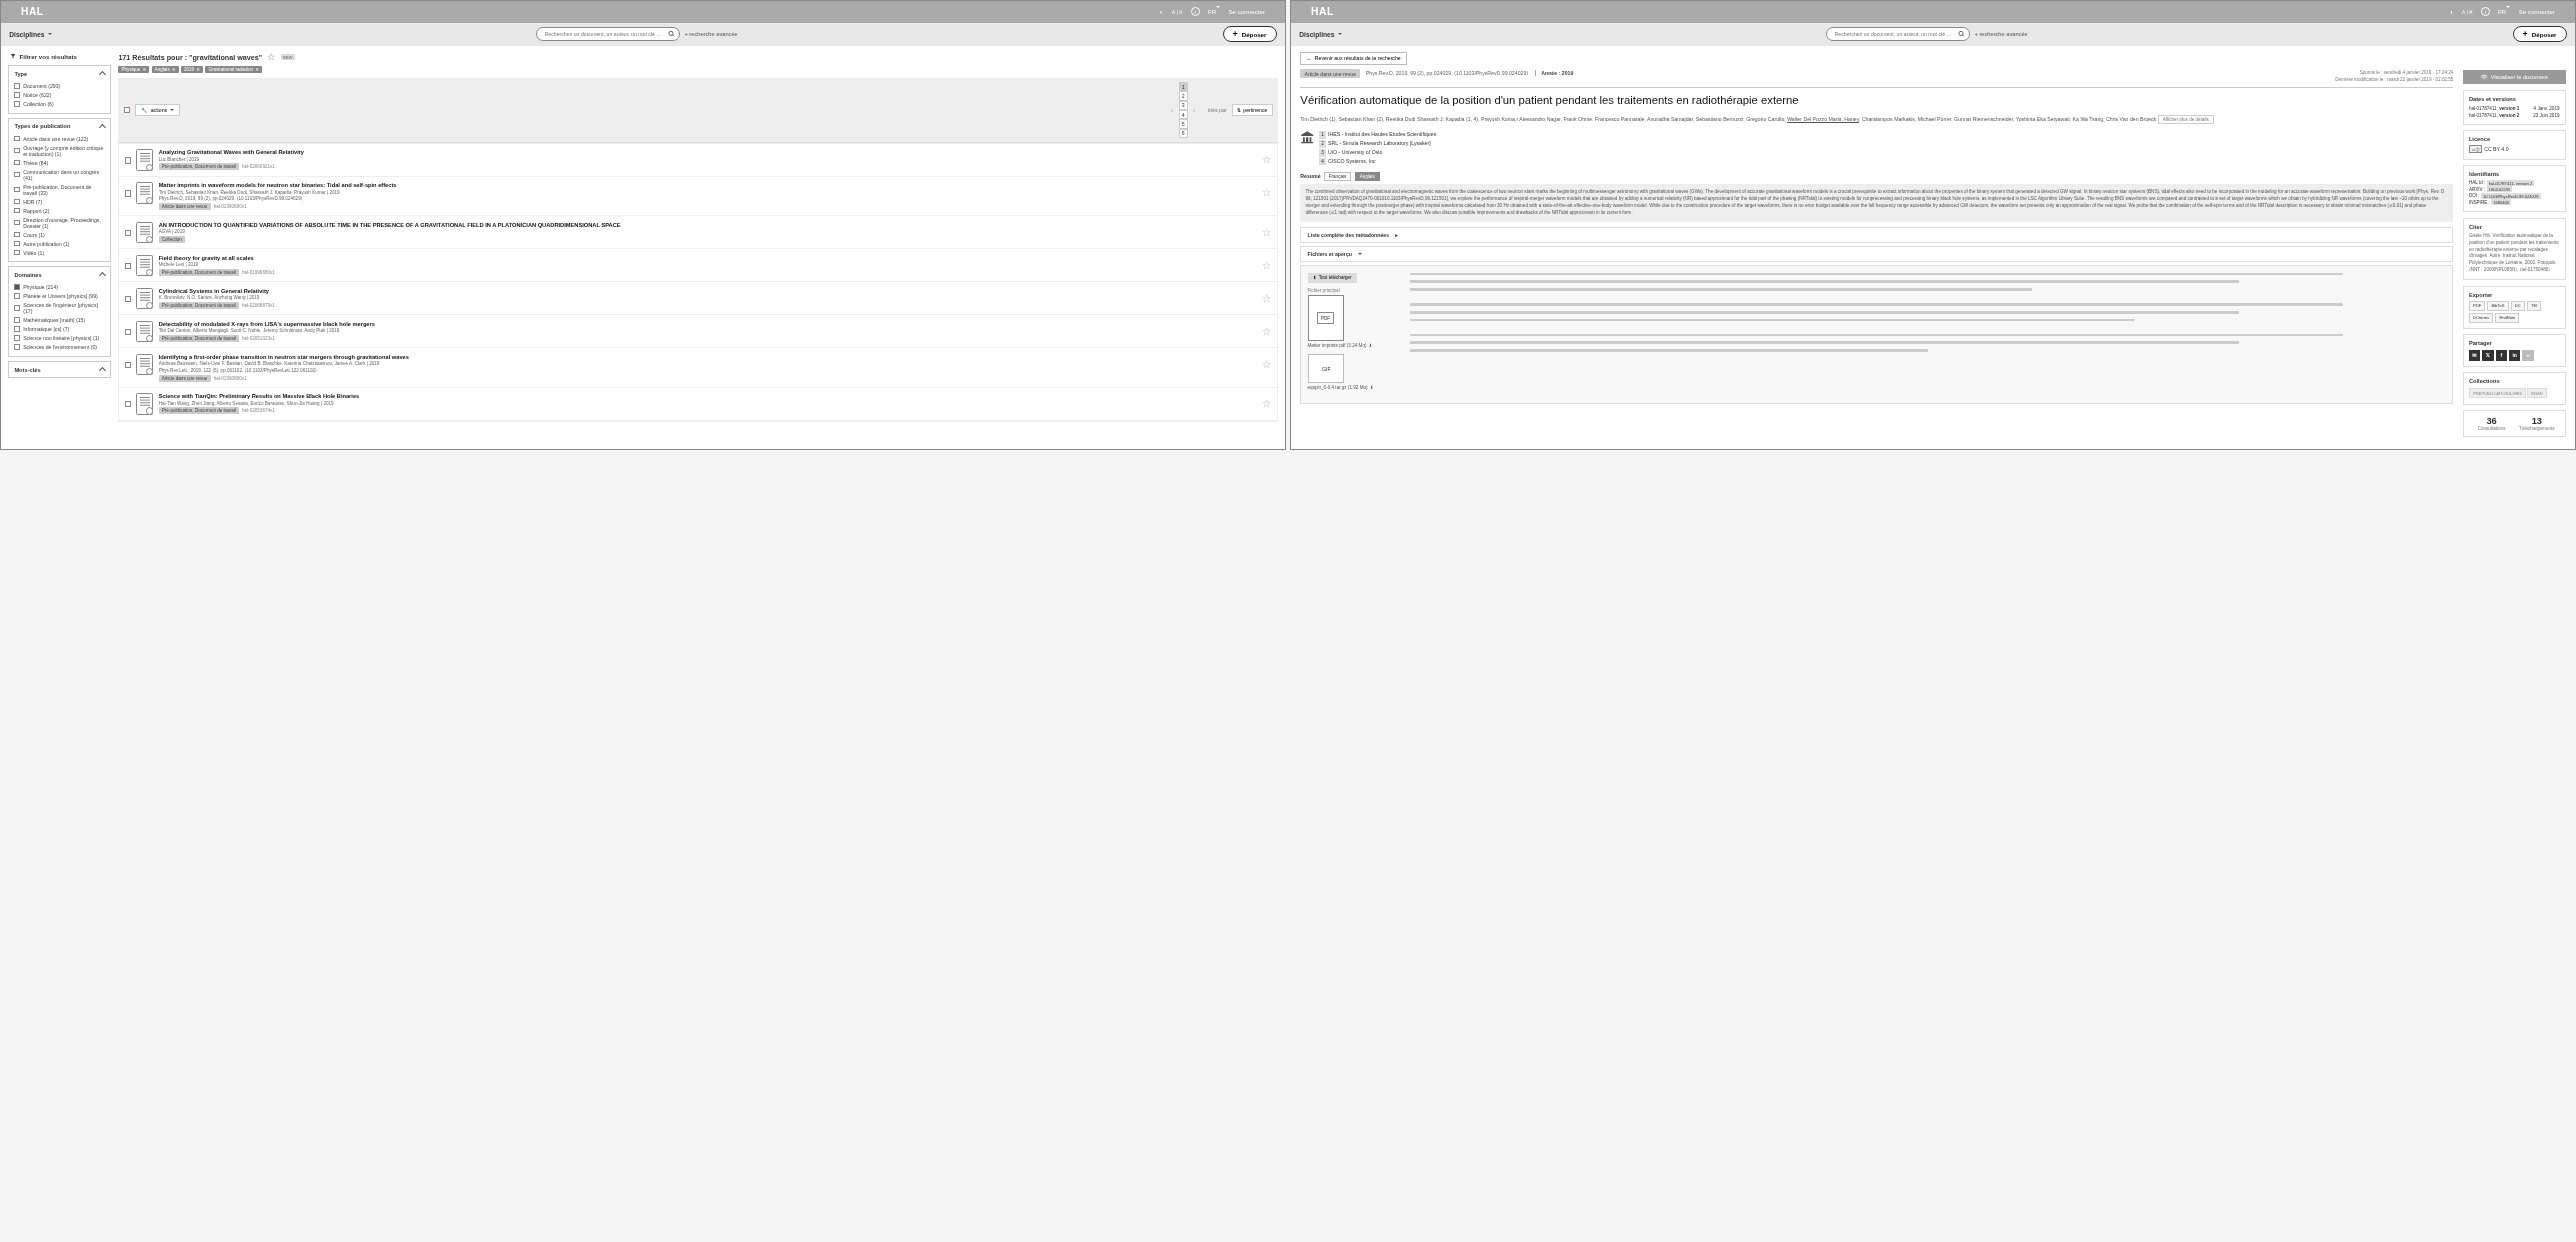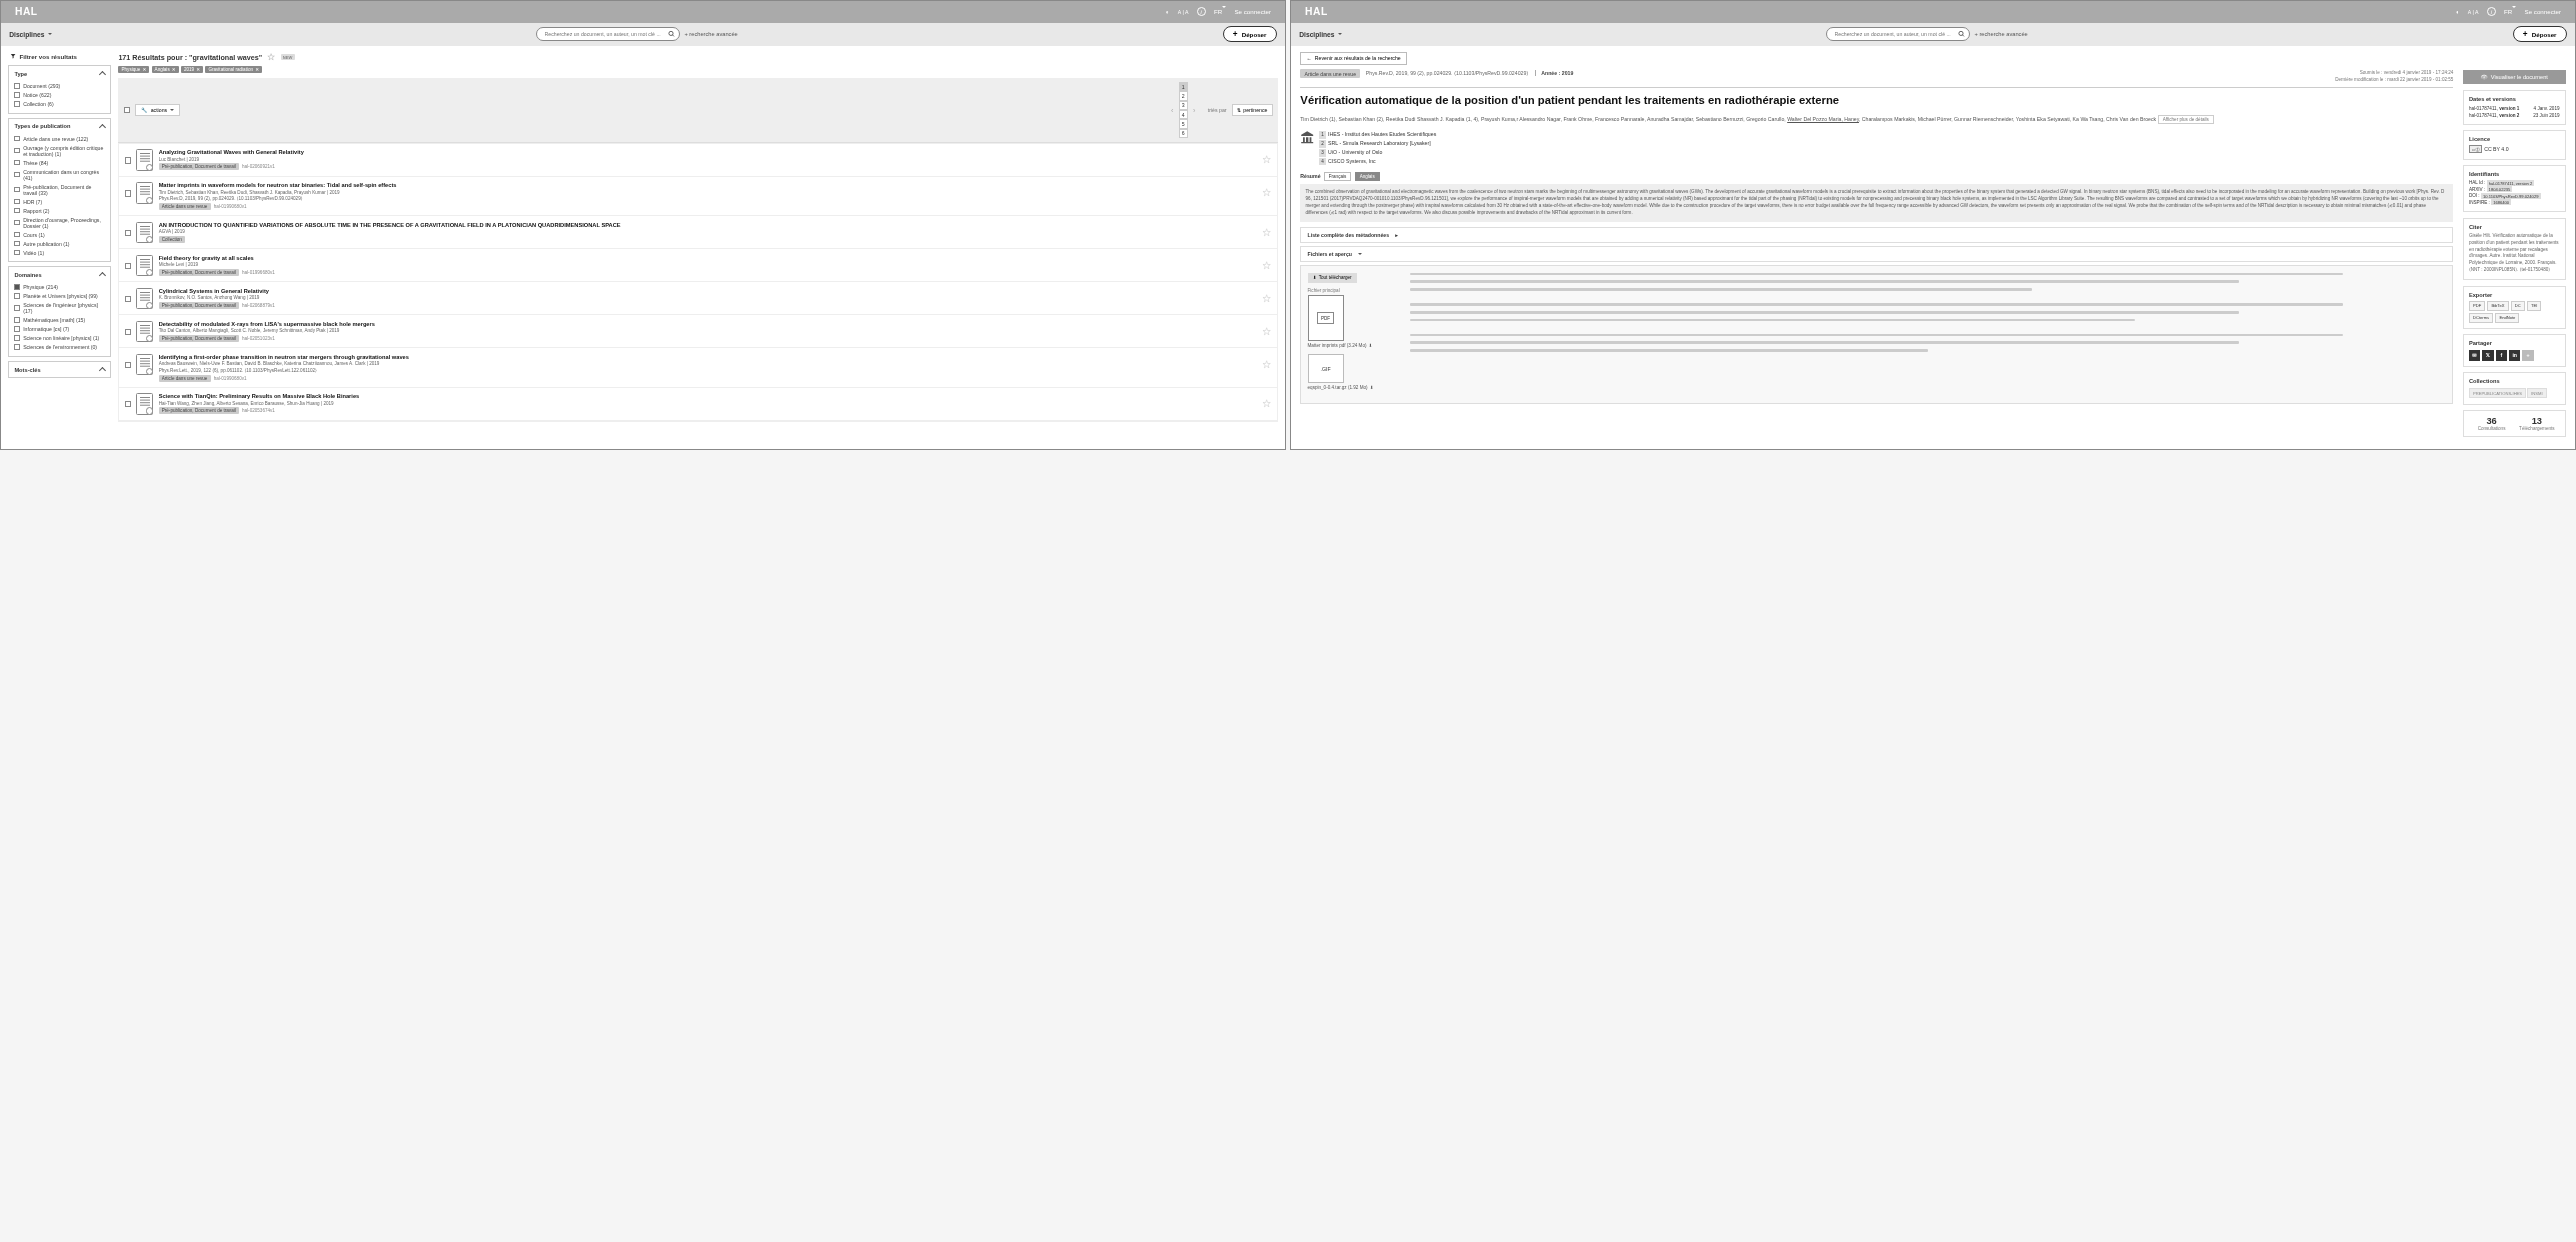--- a/index.html
+++ b/index.html
@@ -1,18 +1,18 @@
 <!DOCTYPE html>
 <html style="font-size:8.2px"><head>
 <meta charset="utf-8">
 <style>
 *{box-sizing:border-box;margin:0;padding:0;font-family:Arial,Helvetica,sans-serif}
 body{background:#f5f5f5;display:flex;gap:4.1px}
 .screen{flex:1;background:#fff;border:0.5px solid #888;overflow:hidden;font-size:5.7px;color:#333}
-.topbar{background:#aaa;height:21.6px;display:flex;align-items:center;padding:0 14px;color:#fff}
+.topbar{background:#aaa;height:21.6px;display:flex;align-items:center;padding:0 20px;color:#fff}
 .logo{font-size:10.3px;font-weight:bold;letter-spacing:0.5px}
 .topbar-right{margin-left:auto;display:flex;align-items:center;gap:8.2px;font-size:6.2px}
 .icon-circle{width:9.3px;height:9.3px;border:0.8px solid #fff;border-radius:50%;display:flex;align-items:center;justify-content:center;font-size:5.7px;font-style:italic}
 .subbar{background:#e8e8e8;height:23px;display:flex;align-items:center;padding:0 8.2px;gap:6.2px}
 .dropdown{font-weight:bold;font-size:6.7px;display:flex;align-items:center;gap:3.1px;cursor:pointer}
 .caret{width:0;height:0;border-left:2.1px solid transparent;border-right:2.1px solid transparent;border-top:2.6px solid #555}
 .search-wrap{flex:1;display:flex;align-items:center;justify-content:center;gap:4.1px}
 .search-box{position:relative;width:144px}
 .search-box input{width:100%;height:14.4px;border:0.5px solid #888;border-radius:7.2px;padding:0 17.5px 0 7.2px;font-size:5.2px}
 .search-icon{position:absolute;right:5.2px;top:50%;transform:translateY(-50%)}
@@ -67,21 +67,21 @@
 
 .s2-body{padding:6.2px 9.3px}
 .back-btn{border:0.5px solid #bbb;background:#fff;padding:2.6px 5.2px;font-size:5.2px;display:inline-flex;align-items:center;gap:3.1px;margin-bottom:5.2px}
 .s2-main{display:flex;gap:9.3px}
 .doc-col{flex:1}
 .doc-head{display:flex;justify-content:space-between;align-items:flex-start;border-bottom:0.5px solid #ccc;padding-bottom:3.1px;margin-bottom:5.2px}
 .doc-type{background:#ccc;color:#444;font-size:5.2px;padding:1.5px 4.1px;border-radius:1px;margin-right:4.1px}
 .doc-ref{font-size:5.2px;color:#666}
 .doc-year{font-size:5.2px;color:#444;font-weight:bold;margin-left:5.2px;border-left:0.5px solid #aaa;padding-left:5.2px}
 .doc-dates{text-align:right;font-size:4.6px;color:#777;line-height:1.5}
-.doc-title{font-size:11.3px;font-weight:bold;line-height:1.3;margin-bottom:7px;color:#111}
+.doc-title{font-size:11.3px;font-weight:normal;line-height:1.3;margin-bottom:7px;color:#111}
 .authors{font-size:5.2px;color:#555;line-height:1.5;margin-bottom:4.1px}
 .auth-link{color:#555;text-decoration:underline}
 .details-btn{border:0.5px solid #ccc;background:#fff;font-size:4.6px;padding:1px 4.1px;color:#777}
 .affil{display:flex;gap:4.1px;margin:6.2px 0}
 .affil-icon{width:14.4px;height:14.4px}
 .affil-list{font-size:5.2px;line-height:1.7}
 .affil-num{display:inline-block;background:#ddd;width:7.2px;text-align:center;margin-right:2.1px;font-size:4.6px}
 .resume-row{display:flex;align-items:center;gap:3.1px;margin-bottom:3.1px}
 .resume-lbl{font-weight:bold;font-size:5.2px}
 .lang-tab{border:0.5px solid #bbb;font-size:4.6px;padding:1px 4.1px;background:#fff}

